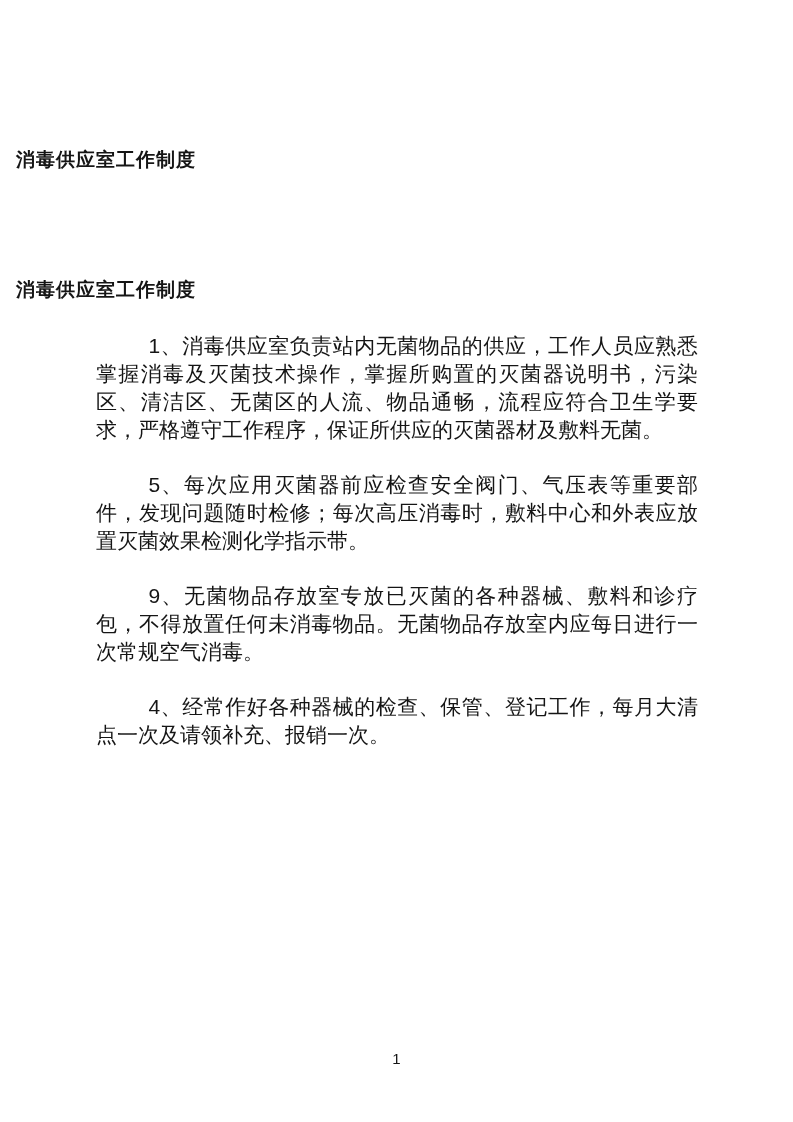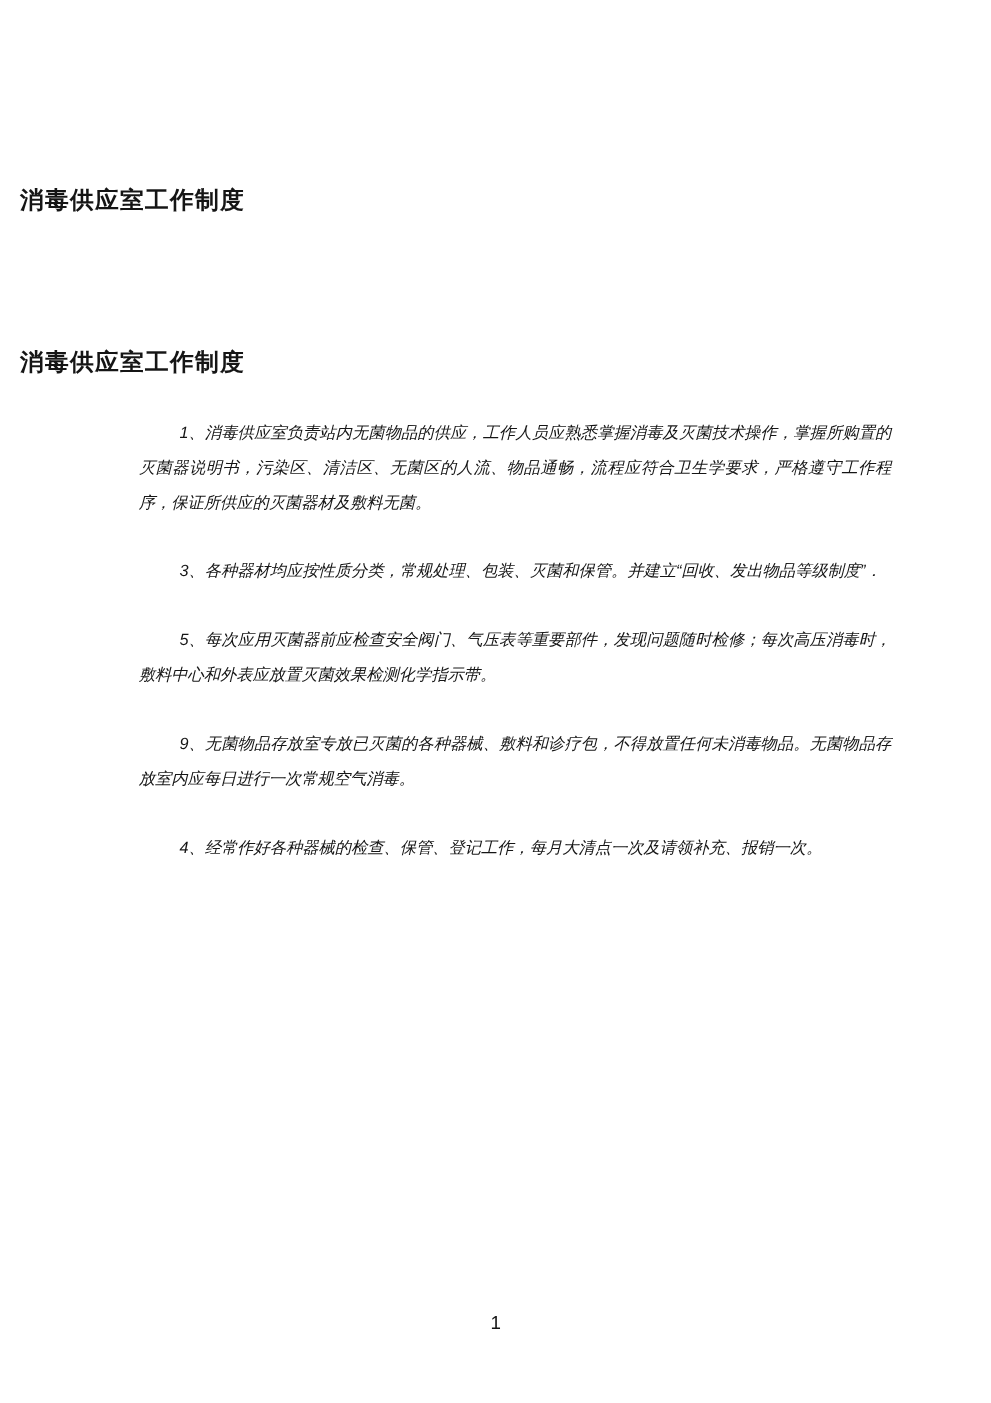--- a/index.html
+++ b/index.html
@@ -26,27 +26,26 @@
     font-weight: bold;
     margin: 0;
     letter-spacing: 1px;
     font-family: Liberation Mono, monospace;
   }
   .top-title { top: 147px; }
   .body-title { top: 277px; }
   .content {
     position: absolute;
     top: 332px;
-    left: 111px;
+    left: 96px;
     width: 602px;
-    font-size: 13px;
+    font-size: 21px;
     line-height: 28px;
     text-align: justify;
     font-family: "Liberation Sans", "DejaVu Sans", sans-serif;
-    font-style: italic;
   }
   .content p {
     margin: 0 0 27px 0;
     text-indent: 2.5em;
   }
   .page-number {
     position: absolute;
     top: 1050px;
     left: 0;
     width: 100%;
@@ -59,21 +58,20 @@
 <body>
 
 <div class="page">
 
   <h1 class="title top-title">消毒供应室工作制度</h1>
 
   <h2 class="title body-title">消毒供应室工作制度</h2>
 
   <div class="content">
     <p>1、消毒供应室负责站内无菌物品的供应，工作人员应熟悉掌握消毒及灭菌技术操作，掌握所购置的灭菌器说明书，污染区、清洁区、无菌区的人流、物品通畅，流程应符合卫生学要求，严格遵守工作程序，保证所供应的灭菌器材及敷料无菌。</p>
-    <p>3、各种器材均应按性质分类，常规处理、包装、灭菌和保管。并建立“回收、发出物品等级制度”．</p>
     <p>5、每次应用灭菌器前应检查安全阀门、气压表等重要部件，发现问题随时检修；每次高压消毒时，敷料中心和外表应放置灭菌效果检测化学指示带。</p>
     <p>9、无菌物品存放室专放已灭菌的各种器械、敷料和诊疗包，不得放置任何未消毒物品。无菌物品存放室内应每日进行一次常规空气消毒。</p>
     <p>4、经常作好各种器械的检查、保管、登记工作，每月大清点一次及请领补充、报销一次。</p>
   </div>
 
   <div class="page-number">1</div>
 
 </div>
 
 </body></html>

